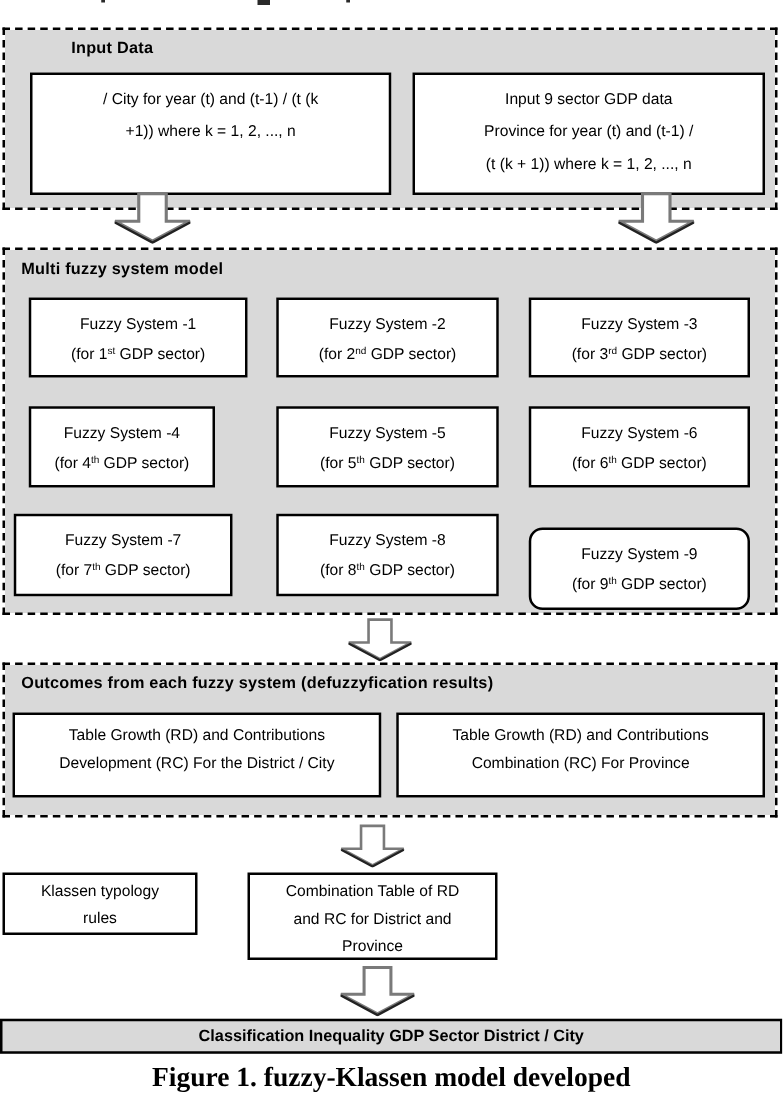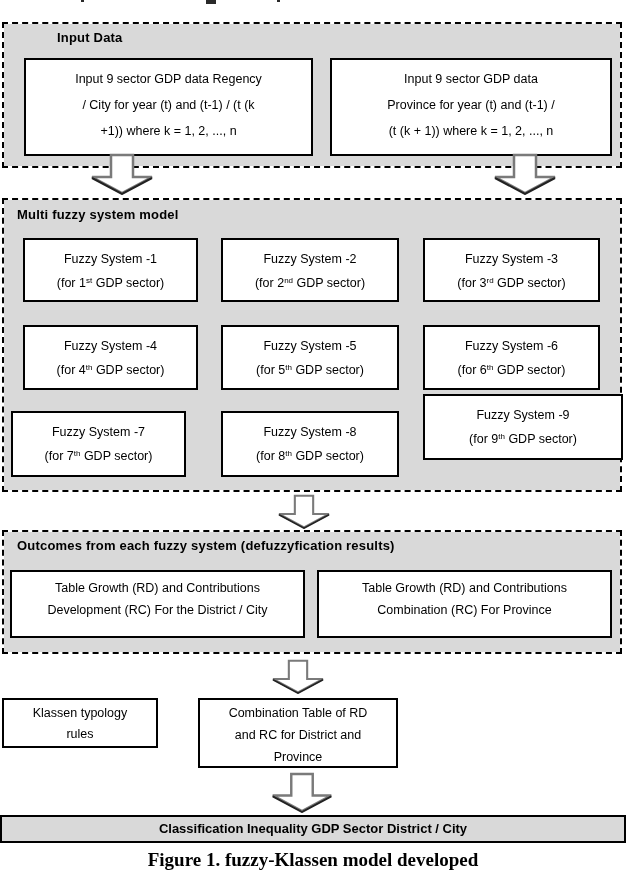--- a/index.html
+++ b/index.html
@@ -24,39 +24,38 @@
   .smallbox{font-size:12.5px;}
   sup{font-size:8px;vertical-align:4px;}
   .arrow{position:absolute;}
   .result-bar{
     position:absolute;left:0;top:815px;width:626px;height:28px;
     background:#d9d9d9;border:2px solid #000;box-sizing:border-box;
     text-align:center;font-weight:bold;font-size:13px;line-height:23px;
   }
   .caption{
     position:absolute;left:0;top:849px;width:626px;text-align:center;
-    font-family:"Liberation Serif", serif;font-weight:bold;font-size:19px;
+    font-family:"Liberation Serif", serif;font-weight:bold;font-size:22px;
   }
   .remnant{position:absolute;background:#2a2a2a;}
 </style>
 </head>
 <body>
 
 <div id="stage">
 
   <div class="remnant" style="left:81px;top:0;width:3px;height:2px;"></div>
   <div class="remnant" style="left:206px;top:0;width:10px;height:4px;"></div>
   <div class="remnant" style="left:277px;top:0;width:3px;height:2px;"></div>
 
   <div class="section" style="left:2px;top:22px;width:620px;height:146px;">
     <div class="section-title" style="left:13px;top:6px;padding-left:40px;">Input Data</div>
   </div>
 
   <div class="wbox" style="left:24px;top:58px;width:289px;height:98px;padding-top:6px;">
-    <div class="ln">Input 9 sector GDP data Regency</div>
     <div class="ln">/ City for year (t) and (t-1) / (t (k</div>
     <div class="ln">+1)) where k = 1, 2, ..., n</div>
   </div>
 
   <div class="wbox" style="left:330px;top:58px;width:282px;height:98px;padding-top:6px;">
     <div class="ln">Input 9 sector GDP data</div>
     <div class="ln">Province for year (t) and (t-1) /</div>
     <div class="ln">(t (k + 1)) where k = 1, 2, ..., n</div>
   </div>
 
@@ -79,42 +78,42 @@
   </div>
   <div class="wbox gridbox" style="left:221px;top:238px;width:178px;height:64px;">
     <div class="ln">Fuzzy System -2</div>
     <div class="ln"><span>(for 2</span><sup>nd</sup><span> GDP sector)</span></div>
   </div>
   <div class="wbox gridbox" style="left:423px;top:238px;width:177px;height:64px;">
     <div class="ln">Fuzzy System -3</div>
     <div class="ln"><span>(for 3</span><sup>rd</sup><span> GDP sector)</span></div>
   </div>
 
-  <div class="wbox gridbox" style="left:23px;top:325px;width:175px;height:65px;">
+  <div class="wbox gridbox" style="left:23px;top:325px;width:149px;height:65px;">
     <div class="ln">Fuzzy System -4</div>
     <div class="ln"><span>(for 4</span><sup>th</sup><span> GDP sector)</span></div>
   </div>
   <div class="wbox gridbox" style="left:221px;top:325px;width:178px;height:65px;">
     <div class="ln">Fuzzy System -5</div>
     <div class="ln"><span>(for 5</span><sup>th</sup><span> GDP sector)</span></div>
   </div>
   <div class="wbox gridbox" style="left:423px;top:325px;width:177px;height:65px;">
     <div class="ln">Fuzzy System -6</div>
     <div class="ln"><span>(for 6</span><sup>th</sup><span> GDP sector)</span></div>
   </div>
 
   <div class="wbox gridbox" style="left:11px;top:411px;width:175px;height:66px;">
     <div class="ln">Fuzzy System -7</div>
     <div class="ln"><span>(for 7</span><sup>th</sup><span> GDP sector)</span></div>
   </div>
   <div class="wbox gridbox" style="left:221px;top:411px;width:178px;height:66px;">
     <div class="ln">Fuzzy System -8</div>
     <div class="ln"><span>(for 8</span><sup>th</sup><span> GDP sector)</span></div>
   </div>
-  <div class="wbox gridbox" style="left:423px;top:394px;width:200px;height:66px;">
+  <div class="wbox gridbox" style="left:423px;top:422px;width:177px;height:66px;border-radius:11px;">
     <div class="ln">Fuzzy System -9</div>
     <div class="ln"><span>(for 9</span><sup>th</sup><span> GDP sector)</span></div>
   </div>
 
   <svg class="arrow" style="left:271px;top:494px;" width="66" height="35" viewBox="0 0 68 42">
     <path d="M23,2 H45 V24 H64 L34,40 L4,24 H23 Z" fill="#ffffff" stroke="#7a7a7a" stroke-width="2.5"></path>
     <path d="M64,25 L34,41 L4,25" fill="none" stroke="#222222" stroke-width="2"></path>
   </svg>
 
   <div class="section" style="left:2px;top:530px;width:620px;height:124px;">

